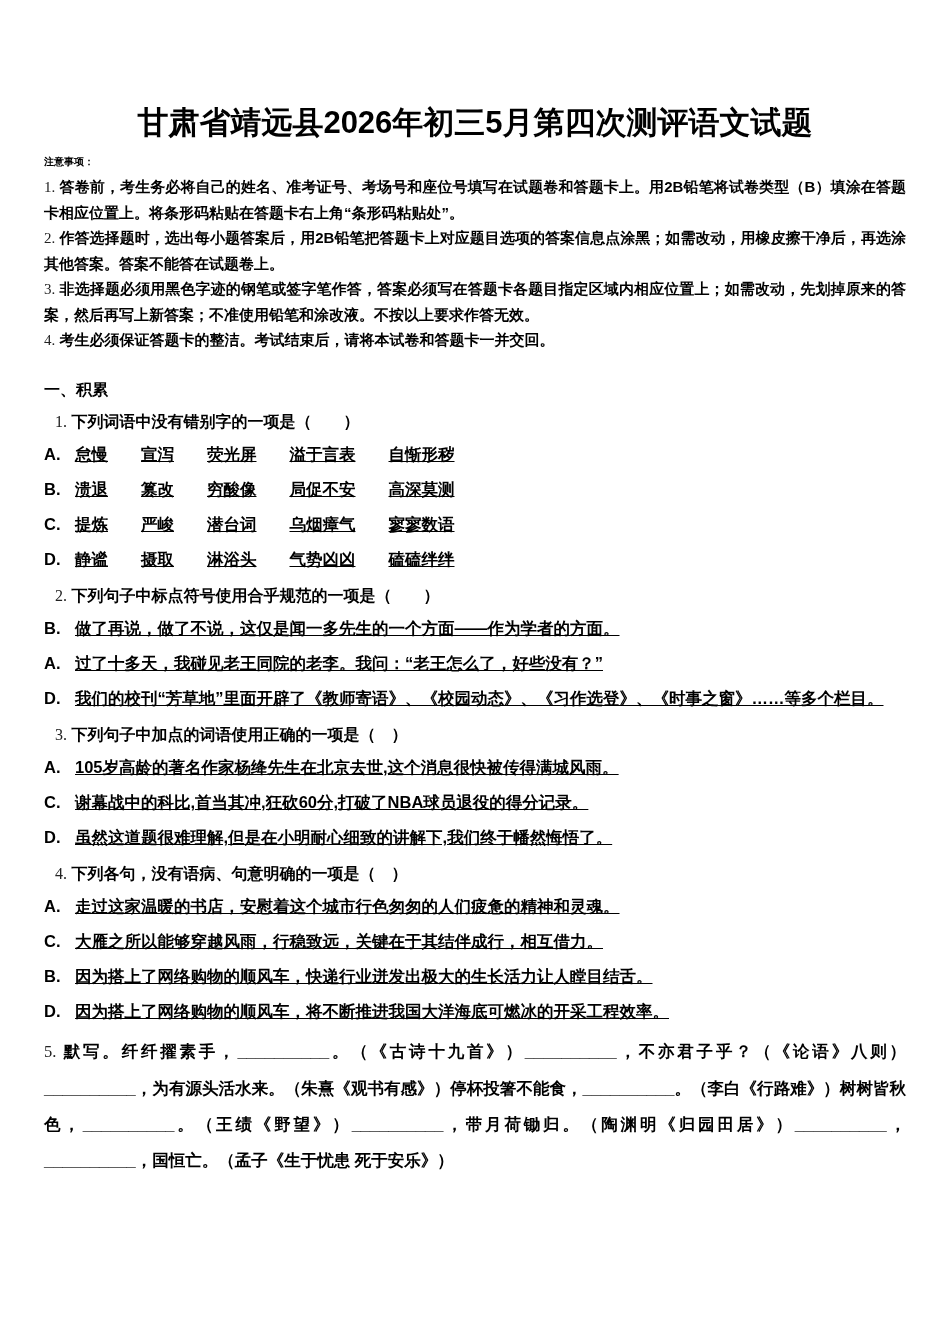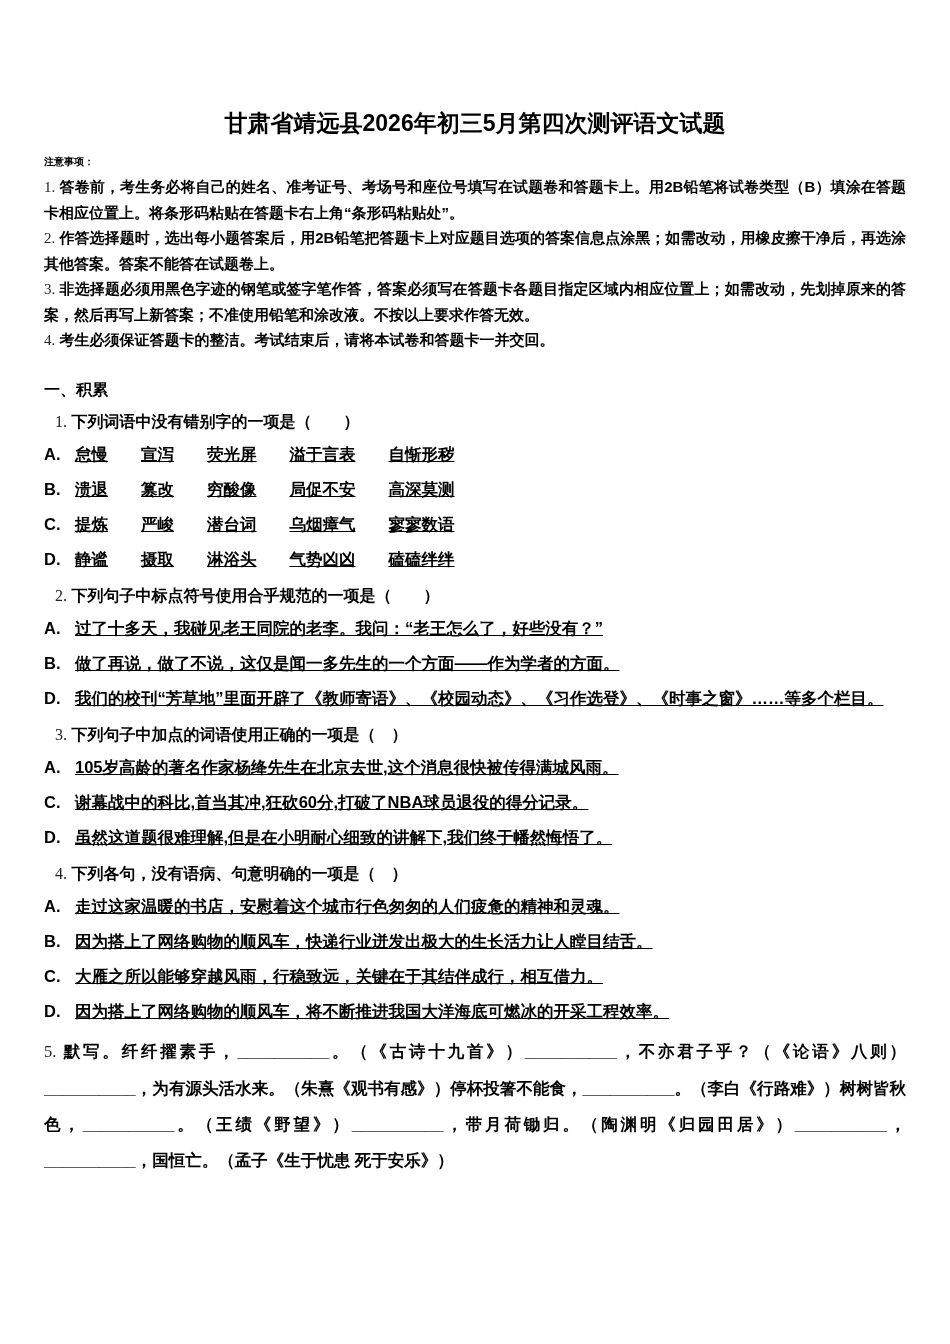--- a/index.html
+++ b/index.html
@@ -14,21 +14,21 @@
     margin: 0 auto;
     background: #ffffff;
     box-sizing: border-box;
     padding: 108px 44px 0 44px;
     font-family: "Liberation Sans", sans-serif;
     color: #000000;
     overflow: hidden;
   }
   .title {
     margin: 0;
-    font-size: 23px;
+    font-size: 31px;
     line-height: 30px;
     font-weight: bold;
     text-align: center;
   }
   .notice { margin-top: 12px; }
   .notice-heading {
     margin: 0;
     font-size: 10px;
     line-height: 24px;
     font-weight: bold;
@@ -109,37 +109,37 @@
     <p class="option word-row">
       <span class="opt-label">C.</span><span class="word">提炼</span><span class="word">严峻</span><span class="word">潜台词</span><span class="word">乌烟瘴气</span><span class="word">寥寥数语</span>
     </p>
     <p class="option word-row">
       <span class="opt-label">D.</span><span class="word">静谧</span><span class="word">摄取</span><span class="word">淋浴头</span><span class="word">气势凶凶</span><span class="word">磕磕绊绊</span>
     </p>
   </div>
 
   <div>
     <p class="stem"><span class="num">2.</span> <span>下列句子中标点符号使用合乎规范的一项是（　　）</span></p>
+    <p class="option"><span class="opt-label">B.</span><span>做了再说，做了不说，这仅是闻一多先生的一个方面——作为学者的方面。</span></p>
     <p class="option"><span class="opt-label">A.</span><span>过了十多天，我碰见老王同院的老李。我问：“老王怎么了，好些没有？”</span></p>
-    <p class="option"><span class="opt-label">B.</span><span>做了再说，做了不说，这仅是闻一多先生的一个方面——作为学者的方面。</span></p>
     <p class="option"><span class="opt-label">D.</span><span>我们的校刊“芳草地”里面开辟了《教师寄语》、《校园动态》、《习作选登》、《时事之窗》……等多个栏目。</span></p>
   </div>
 
   <div>
     <p class="stem"><span class="num">3.</span> <span>下列句子中加点的词语使用正确的一项是（　）</span></p>
     <p class="option"><span class="opt-label">A.</span><span>105岁高龄的著名作家杨绛先生在北京去世,这个消息很快被传得满城风雨。</span></p>
     <p class="option"><span class="opt-label">C.</span><span>谢幕战中的科比,首当其冲,狂砍60分,打破了NBA球员退役的得分记录。</span></p>
     <p class="option"><span class="opt-label">D.</span><span>虽然这道题很难理解,但是在小明耐心细致的讲解下,我们终于幡然悔悟了。</span></p>
   </div>
 
   <div>
     <p class="stem"><span class="num">4.</span> <span>下列各句，没有语病、句意明确的一项是（　）</span></p>
     <p class="option"><span class="opt-label">A.</span><span>走过这家温暖的书店，安慰着这个城市行色匆匆的人们疲惫的精神和灵魂。</span></p>
+    <p class="option"><span class="opt-label">C.</span><span>大雁之所以能够穿越风雨，行稳致远，关键在于其结伴成行，相互借力。</span></p>
     <p class="option"><span class="opt-label">B.</span><span>因为搭上了网络购物的顺风车，快递行业迸发出极大的生长活力让人瞠目结舌。</span></p>
-    <p class="option"><span class="opt-label">C.</span><span>大雁之所以能够穿越风雨，行稳致远，关键在于其结伴成行，相互借力。</span></p>
     <p class="option"><span class="opt-label">D.</span><span>因为搭上了网络购物的顺风车，将不断推进我国大洋海底可燃冰的开采工程效率。</span></p>
   </div>
 
   <div>
     <p class="q5-text"><span class="num">5.</span> <span>默写。纤纤擢素手，__________。（《古诗十九首》）__________，不亦君子乎？（《论语》八则）__________，为有源头活水来。（朱熹《观书有感》）停杯投箸不能食，__________。（李白《行路难》）树树皆秋色，__________。（王绩《野望》）__________，带月荷锄归。（陶渊明《归园田居》）__________，__________，国恒亡。（孟子《生于忧患 死于安乐》）</span></p>
   </div>
 
 </div>
 
 </body></html>

